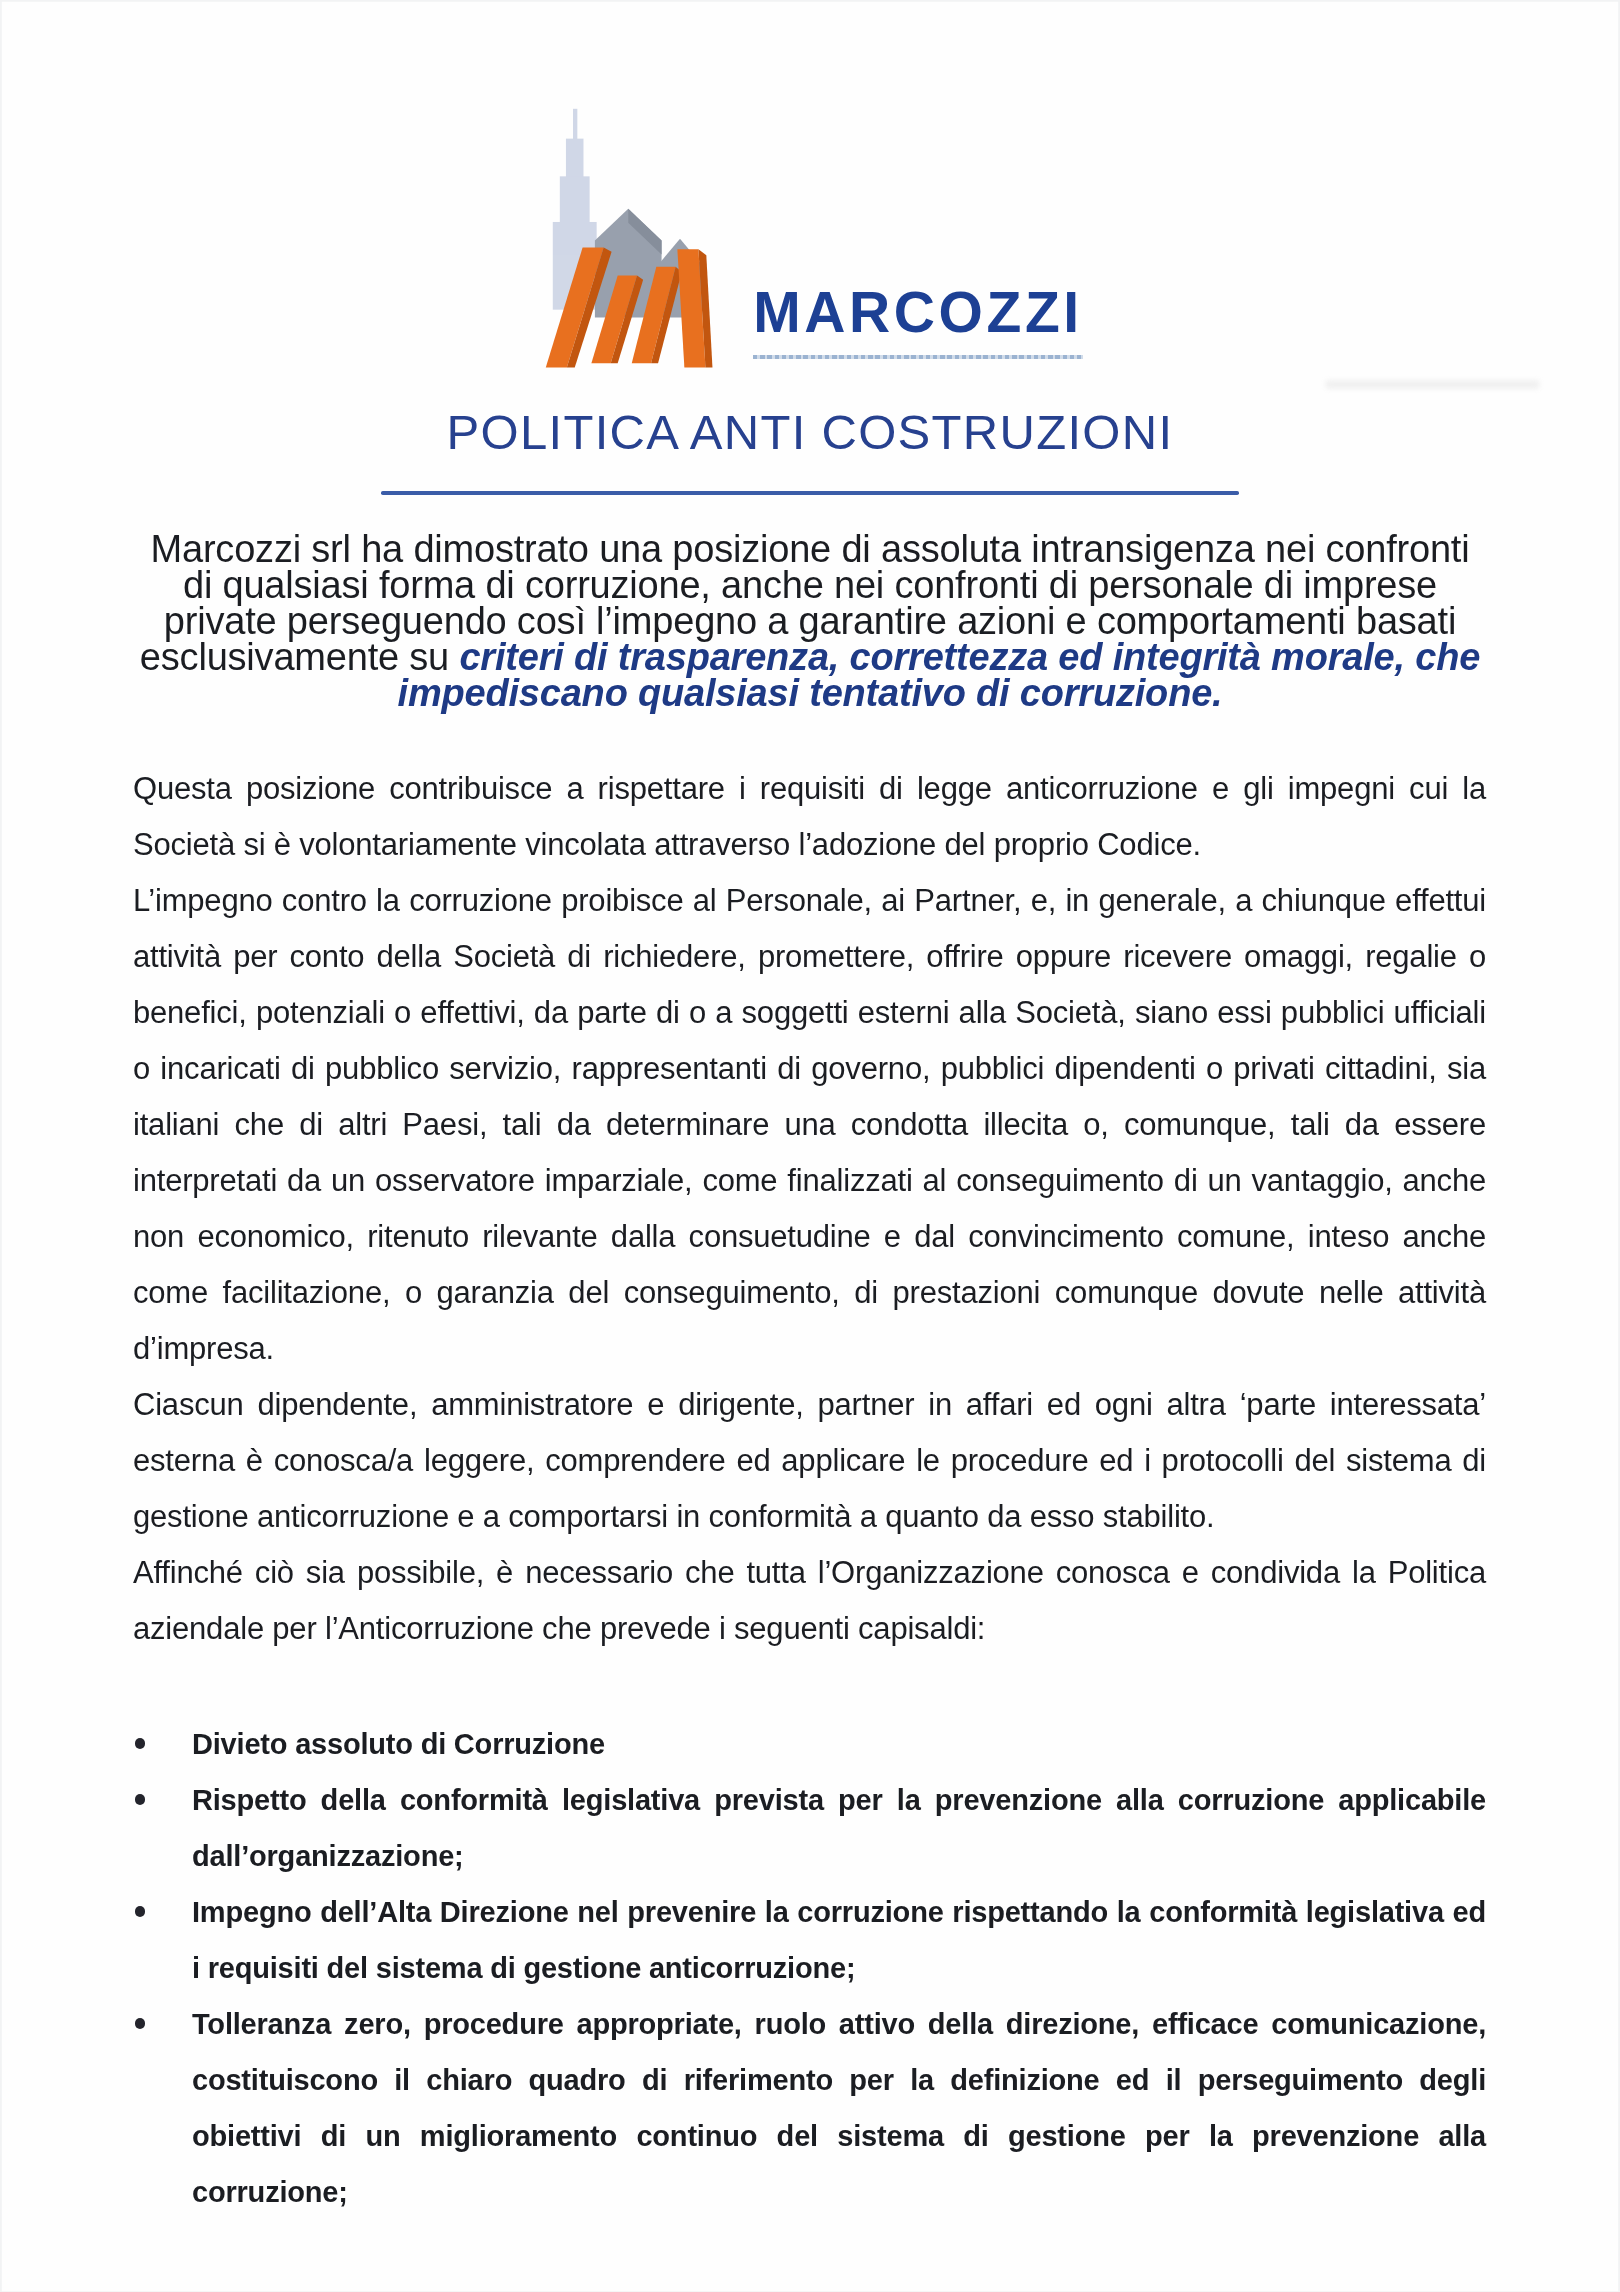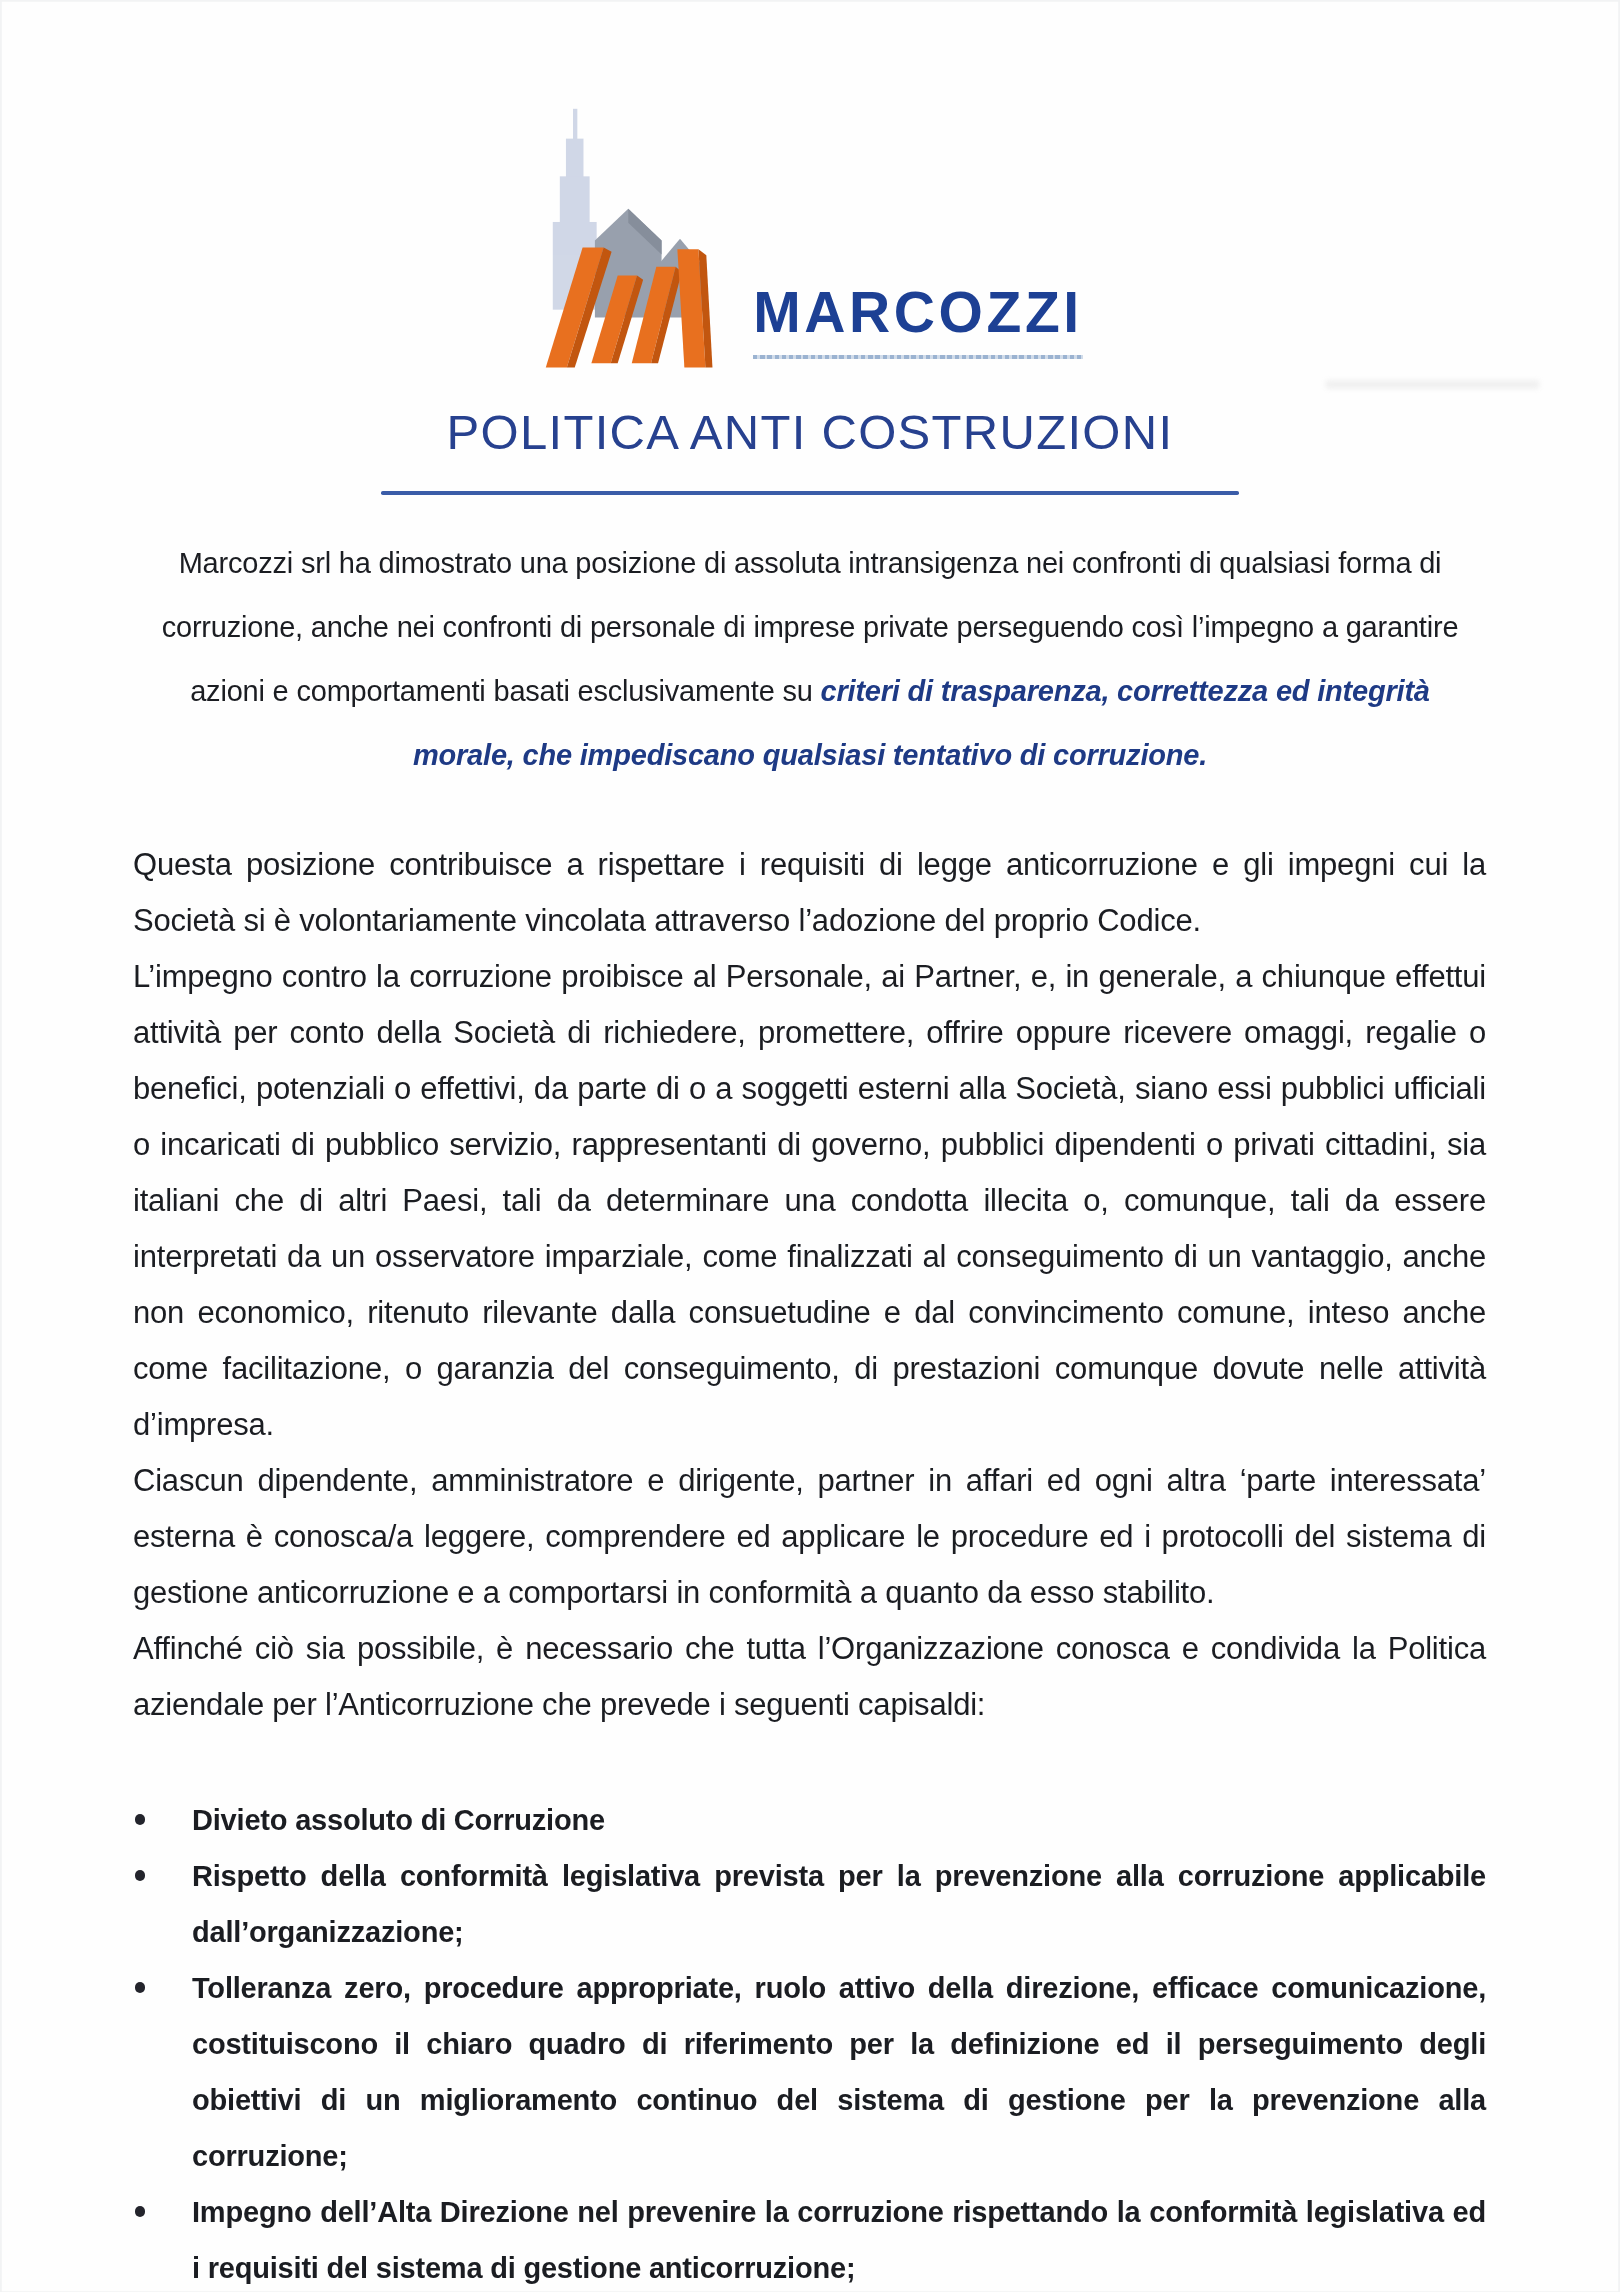--- a/index.html
+++ b/index.html
@@ -55,22 +55,22 @@
   .scan-artifact {
     position: absolute; top: 380px; left: 1325px; width: 215px; height: 9px;
     background: #d8d8d8; opacity: .35; filter: blur(2.7px); border-radius: 4.5px;
   }
 
   
   .intro {
     width: 1343px;
     margin: 36px auto 0;
     text-align: center;
-    font-size: 29px;
-    line-height: 64px;
+    font-size: 38px;
+    line-height: 36px;
     letter-spacing: -0.2px;
   }
   .intro .em {
     color: #1e3a85;
     font-weight: 700;
     font-style: italic;
   }
   .body-block {
     margin: 50px 134px 0 133px;
   }
@@ -159,22 +159,22 @@
     <li>
       <span class="bullet-dot"></span>
       <span class="li-text">Divieto assoluto di Corruzione</span>
     </li>
     <li>
       <span class="bullet-dot"></span>
       <span class="li-text">Rispetto della conformità legislativa prevista per la prevenzione alla corruzione applicabile dall’organizzazione;</span>
     </li>
     <li>
       <span class="bullet-dot"></span>
-      <span class="li-text">Tolleranza zero, procedure appropriate, ruolo attivo della direzione, efficace comunicazione, costituiscono il chiaro quadro di riferimento per la definizione ed il perseguimento degli obiettivi di un miglioramento continuo del sistema di gestione per la prevenzione alla corruzione;</span>
+      <span class="li-text">Impegno dell’Alta Direzione nel prevenire la corruzione rispettando la conformità legislativa ed i requisiti del sistema di gestione anticorruzione;</span>
     </li>
     <li>
       <span class="bullet-dot"></span>
-      <span class="li-text">Impegno dell’Alta Direzione nel prevenire la corruzione rispettando la conformità legislativa ed i requisiti del sistema di gestione anticorruzione;</span>
+      <span class="li-text">Tolleranza zero, procedure appropriate, ruolo attivo della direzione, efficace comunicazione, costituiscono il chiaro quadro di riferimento per la definizione ed il perseguimento degli obiettivi di un miglioramento continuo del sistema di gestione per la prevenzione alla corruzione;</span>
     </li>
   </ul>
 
 </div>
 
 
 </body></html>

